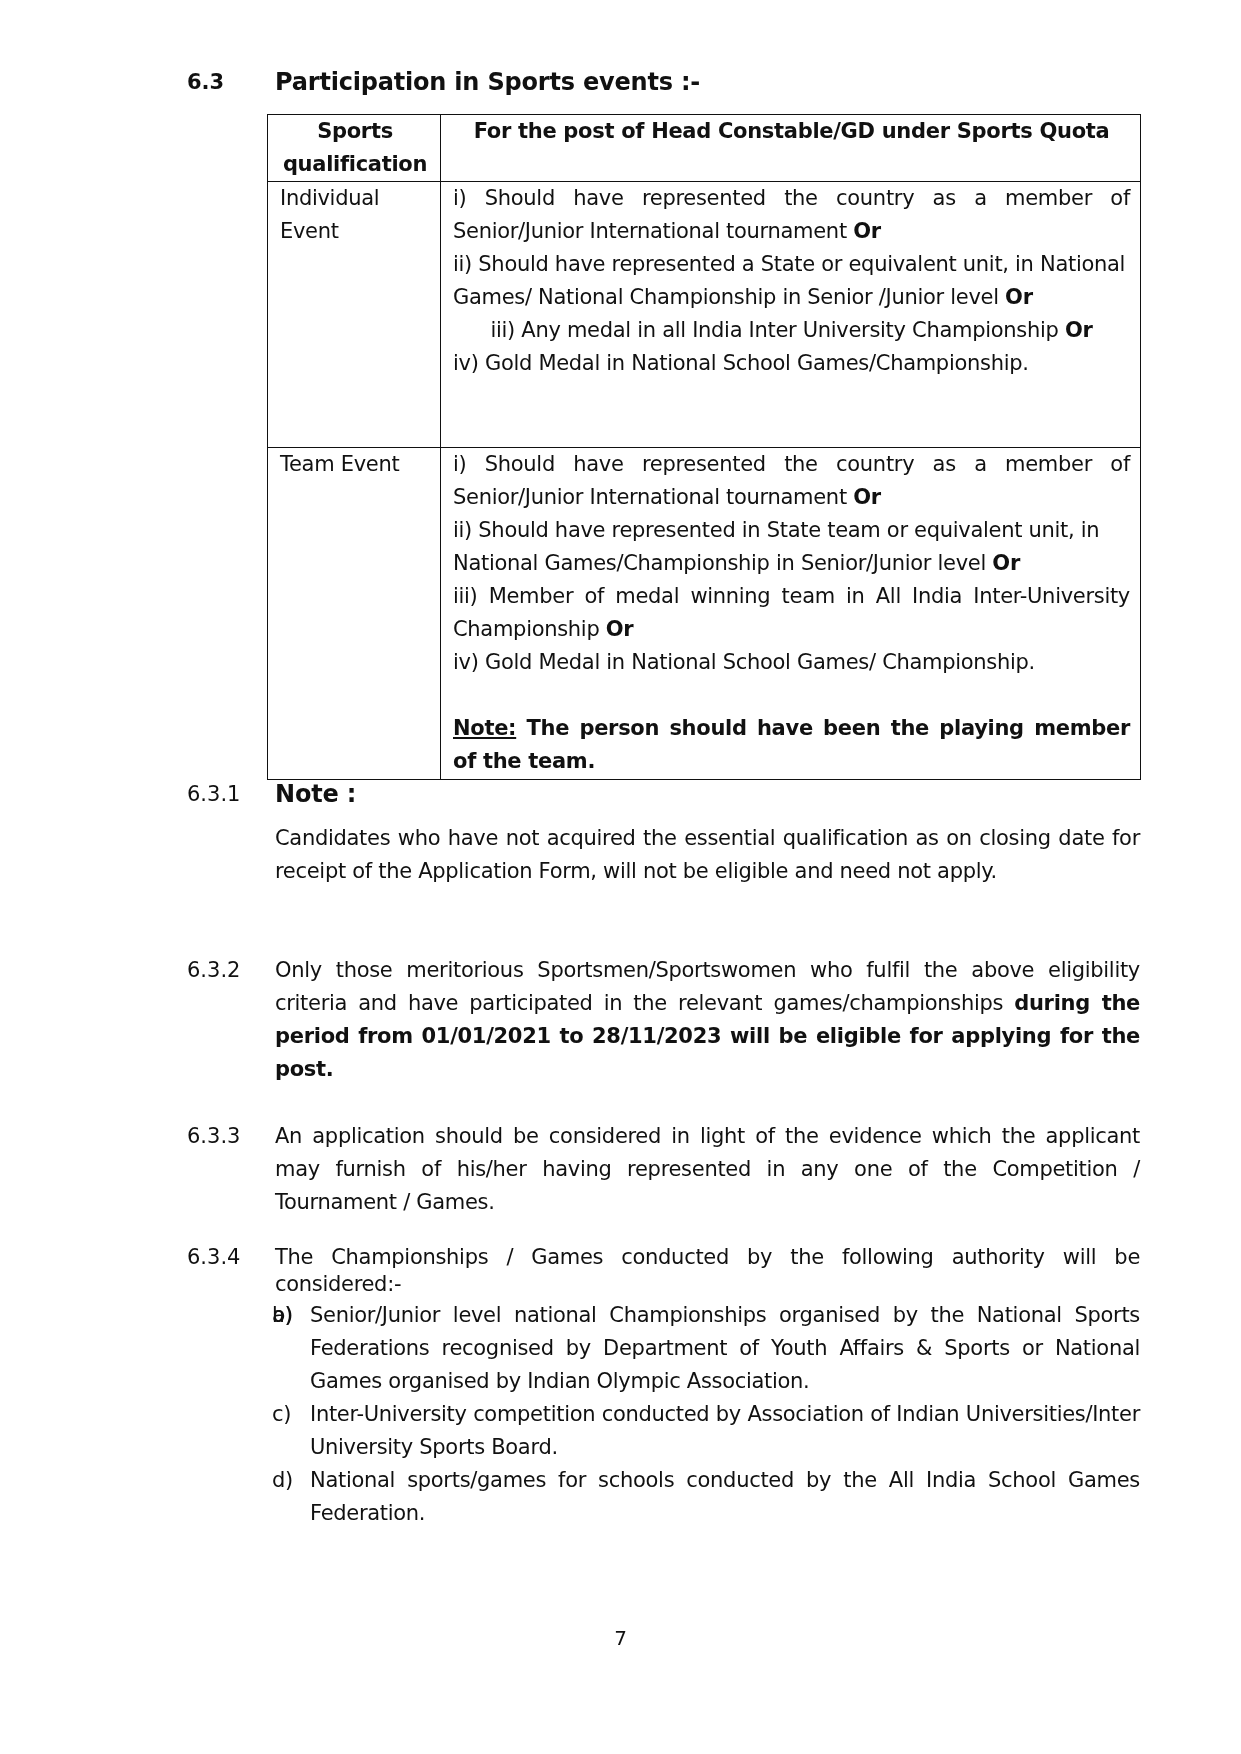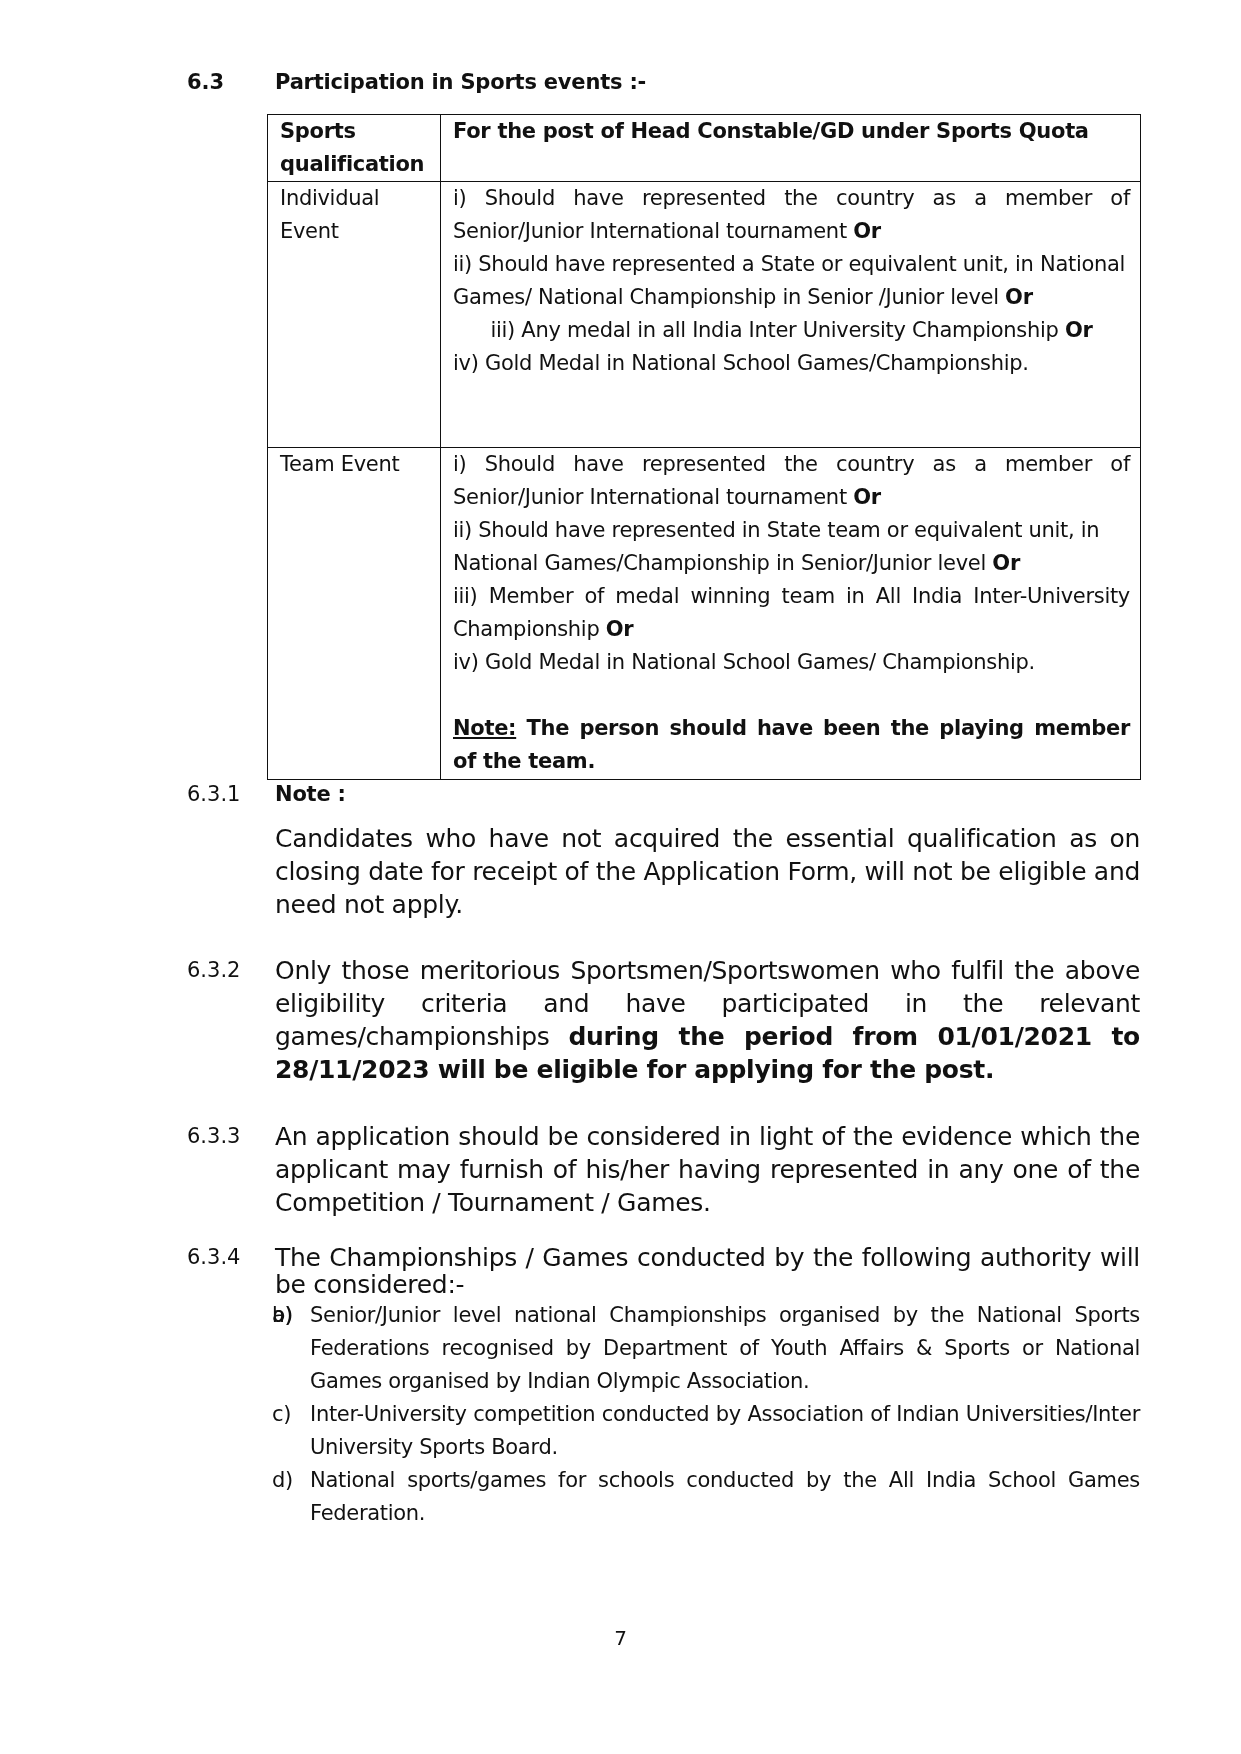--- a/index.html
+++ b/index.html
@@ -1,26 +1,26 @@
 <!DOCTYPE html>
 <html><head>
 <meta charset="utf-8">
 <style>
   html, body { margin: 0; padding: 0; background: #ffffff; }
   body { width: 1241px; height: 1754px; position: relative; overflow: hidden;
          font-family: "DejaVu Sans", "Liberation Sans", sans-serif; color: #111; }
   .page { position: absolute; left: 0; top: 0; width: 1241px; height: 1456px; background: #fff; }
   .sec-num { position: absolute; left: 187px; font-size: 21px; line-height: 33px; }
   .bold { font-weight: bold; }
-  .heading { position: absolute; left: 275px; font-size: 21px; line-height: 33px; font-weight: bold; letter-spacing: -0.2px; }
-  .para { position: absolute; left: 275px; width: 865px; font-size: 25px; line-height: 33px; text-align: justify; letter-spacing: -0.3px; }
+  .heading { position: absolute; left: 275px; font-size: 24px; line-height: 33px; font-weight: bold; letter-spacing: -0.2px; }
+  .para { position: absolute; left: 275px; width: 865px; font-size: 21px; line-height: 33px; text-align: justify; letter-spacing: -0.3px; }
   .para.tight { line-height: 27px; }
   table.quota { position: absolute; left: 267px; top: 114px; width: 874px; border-collapse: collapse; font-size: 21px; line-height: 33px; letter-spacing: -0.3px; }
   table.quota td, table.quota th { border: 1.5px solid #111; vertical-align: top; padding: 0 10px 0 12px; text-align: left; }
-  table.quota th { font-weight: bold; height: 66px; }
+  table.quota th { font-weight: bold; height: 66px; text-align: center; }
   table.quota .col1 { width: 150px; }
   table.quota td.cell-body { text-align: justify; }
   .row-ind td { height: 265px; }
   .row-team td { height: 331px; }
   .line { display: block; }
   .or { font-weight: bold; }
   .u { text-decoration: underline; }
   .list { position: absolute; left: 272px; width: 868px; font-size: 21px; line-height: 33px; letter-spacing: -0.3px; }
   .list-item { position: relative; padding-left: 38px; text-align: justify; }
   .list-marker { position: absolute; left: 0; top: 0; }

